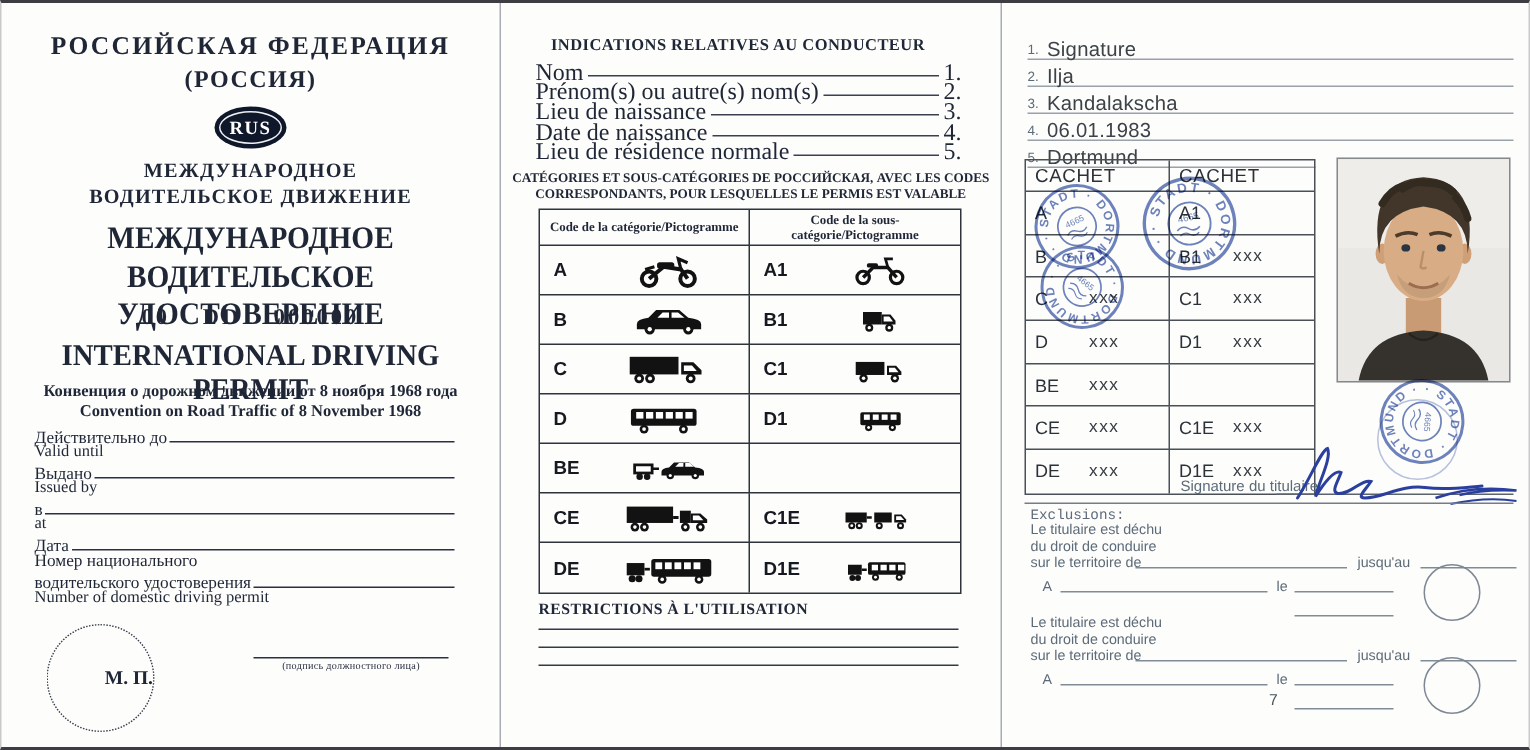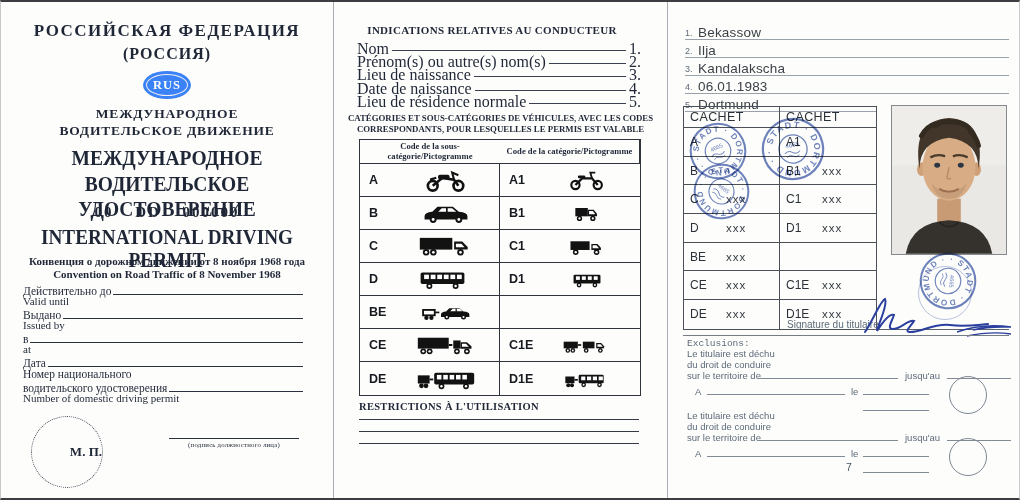--- a/index.html
+++ b/index.html
@@ -8,21 +8,21 @@
         border-top:2px solid #3e3e42;border-bottom:2px solid #3e3e42;box-sizing:border-box;
         border-left:1px solid #c9c9c9;border-right:1px solid #c9c9c9}
   .abs{position:absolute}
   .ctr{text-align:center}
   .divider{position:absolute;top:0;bottom:0;width:1px;background:#a8adb3}
   #div1{left:332px}#div2{left:666px}
 
   
   .lp-t1{left:0;width:332px;top:19px;font-size:17px;font-weight:bold;letter-spacing:1.5px}
   .lp-t2{left:0;width:332px;top:43px;font-size:16px;font-weight:bold;letter-spacing:1px}
-  .badge{left:142px;top:69px;width:48px;height:28px;background:#3b82f6;border-radius:50%}
+  .badge{left:142px;top:69px;width:48px;height:28px;background:#0f172a;border-radius:50%}
   .badge-inner{position:absolute;inset:3px;border:1px solid #eef0f2;border-radius:50%;
         display:flex;align-items:center;justify-content:center;color:#fff;
         font-size:12.5px;font-weight:bold;letter-spacing:1px}
   .lp-m1{left:0;width:332px;top:104px;font-size:13.5px;font-weight:bold;letter-spacing:.8px}
   .lp-m2{left:0;width:332px;top:121px;font-size:13.5px;font-weight:bold;letter-spacing:.8px}
   .lp-big1{left:0;width:332px;top:144px;font-size:21px;font-weight:bold;transform:scaleX(.93)}
   .lp-big2{left:0;width:332px;top:170px;font-size:21px;font-weight:bold;transform:scaleX(.93)}
   .lp-serial{left:0;width:332px;top:202px;font-size:15px;font-weight:bold;letter-spacing:2px;word-spacing:16px}
   .lp-enbig{left:0;width:332px;top:224px;font-size:20px;font-weight:bold;transform:scaleX(.96)}
   .lp-convru{left:0;width:332px;top:253px;font-size:11px;font-weight:bold}
@@ -178,25 +178,25 @@
           <span>Date de naissance</span>
           <span class="df-fill"></span>
           <span class="df-num">4.</span>
         </div>
         <div class="df-row">
           <span>Lieu de résidence normale</span>
           <span class="df-fill"></span>
           <span class="df-num">5.</span>
         </div>
       </div>
-    <div class="abs ctr cat-h1">CATÉGORIES ET SOUS-CATÉGORIES DE VÉHICULES, AVEC LES CODES</div>
+    <div class="abs ctr cat-h1">CATÉGORIES ET SOUS-CATÉGORIES DE РОССИЙСКАЯ, AVEC LES CODES</div>
     <div class="abs ctr cat-h2">CORRESPONDANTS, POUR LESQUELLES LE PERMIS EST VALABLE</div>
     <div id="cat-table">
+      <div class="cat-cell hd c1">Code de la catégorie/Pictogramme</div>
       <div class="cat-cell hd">Code de la sous-catégorie/Pictogramme</div>
-      <div class="cat-cell hd c1">Code de la catégorie/Pictogramme</div>
     <div class="cat-cell c1">
           <span class="ct-code">A</span>
           <span class="ct-ico">
             <svg width="46" height="23" viewBox="0 0 52 26">
               <g fill="none" stroke="#121212" stroke-width="3">
                 <circle cx="11" cy="19" r="5.5"></circle>
                 <circle cx="40" cy="19" r="5.5"></circle>
               </g>
               <path d="M11,19 L22,10 L35,12 L40,19" stroke="#121212" stroke-width="3" fill="none"></path>
               <rect x="17" y="6.5" width="13" height="5" rx="2" fill="#121212"></rect>
@@ -425,21 +425,21 @@
     <div class="abs restr">RESTRICTIONS À L'UTILISATION</div>
     <div class="abs rl" id="rl1"></div>
     <div class="abs rl" id="rl2"></div>
     <div class="abs rl" id="rl3"></div>
   </div>
 
   <div>
     <div id="entries">
         <div class="en-row" style="width: 324px;">
           <span class="en-num">1.</span>
-          <span class="en-val">Bekassow</span>
+          <span class="en-val">Signature</span>
         </div>
         <div class="en-row" style="width: 324px;">
           <span class="en-num">2.</span>
           <span class="en-val">Ilja</span>
         </div>
         <div class="en-row" style="width: 324px;">
           <span class="en-num">3.</span>
           <span class="en-val">Kandalakscha</span>
         </div>
         <div class="en-row" style="width: 324px;">

